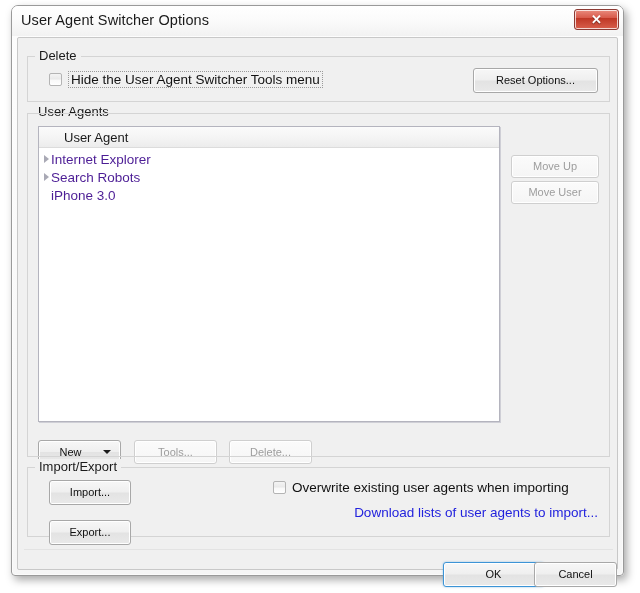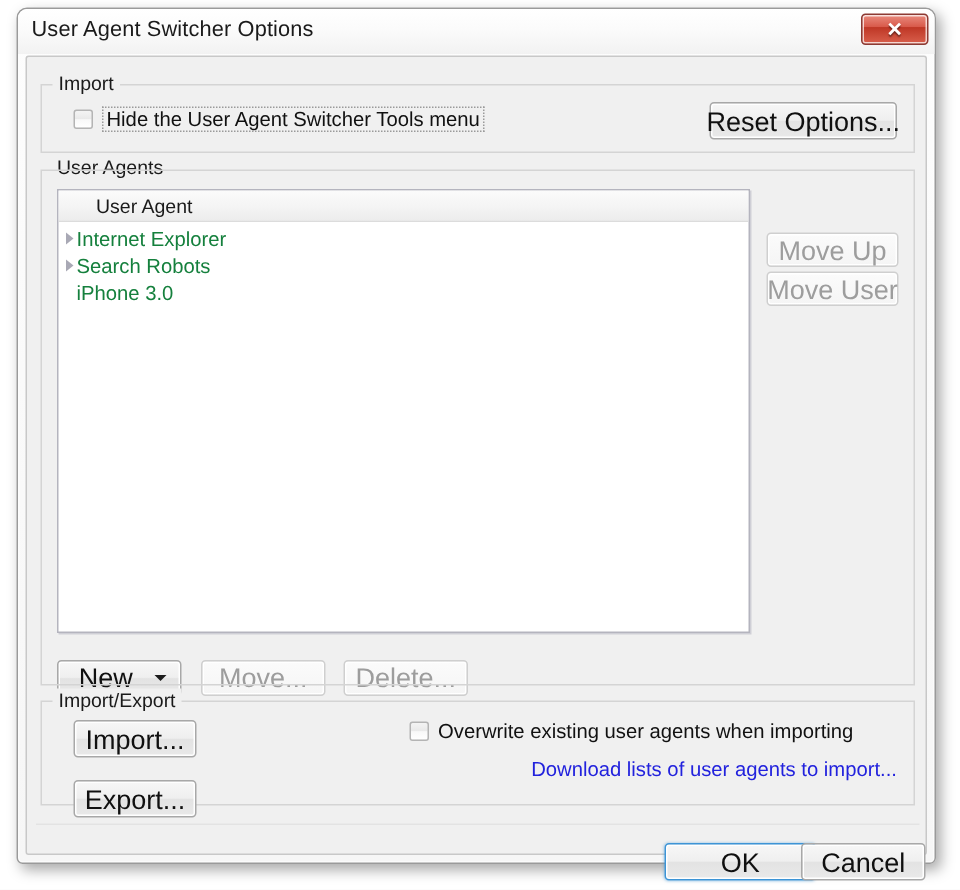--- a/index.html
+++ b/index.html
@@ -140,21 +140,21 @@
 
   #overwrite-row { left: 245px; top: 12px; }
 
   
   .btn {
     position: absolute;
     border: 1px solid #a8a8a8;
     border-radius: 3px;
     background: linear-gradient(to bottom, #f7f7f7 0%, #efefef 48%, #e3e3e3 52%, #e9e9e9 100%);
     color: #101010;
-    font-size: 18px;
+    font-size: 11px;
     font-family: "Liberation Sans", sans-serif;
     text-align: center;
     cursor: pointer;
     box-sizing: border-box;
     box-shadow: 0 0 0 1px #ffffff inset;
     white-space: nowrap;
     padding: 0;
     line-height: 1;
     display: flex;
     align-items: center;
@@ -227,21 +227,21 @@
   #listview-rows {
     padding-top: 2px;
   }
   .lv-row {
     display: flex;
     align-items: center;
     height: 18px;
     padding-left: 5px;
     cursor: default;
     font-size: 13.5px;
-    color: #15803d;
+    color: #4c1d95;
     white-space: nowrap;
   }
   .lv-arrow {
     width: 0; height: 0;
     border-top: 4px solid transparent;
     border-bottom: 4px solid transparent;
     border-left: 5px solid #a9a9b5;
     margin-right: 2px;
     flex: 0 0 auto;
   }
@@ -277,21 +277,21 @@
   <div id="title-bar">
     <div id="window-title">User Agent Switcher Options</div>
     <div id="close-button">
       <div id="close-icon-x">✕</div>
     </div>
   </div>
 
   <div id="dialog-body">
 
     <div class="groupbox" id="group-general">
-      <div class="group-legend">Import</div>
+      <div class="group-legend">Delete</div>
 
       <div class="checkbox-row" id="hide-menu-row">
         <span class="cb-box"></span>
         <span class="cb-label">Hide the User Agent Switcher Tools menu</span>
       </div>
 
       <div class="btn" id="reset-options-btn">Reset Options...</div>
     </div>
 
     <div class="groupbox" id="group-useragents">
@@ -317,21 +317,21 @@
           </div>
       </div>
 
       <div class="btn disabled" id="move-up-btn">Move Up</div>
       <div class="btn disabled" id="move-down-btn">Move User</div>
 
       <div class="btn" id="new-btn">
         <span id="new-label">New</span>
         <span id="new-caret"></span>
       </div>
-      <div class="btn disabled" id="edit-btn">Move...</div>
+      <div class="btn disabled" id="edit-btn">Tools...</div>
       <div class="btn disabled" id="delete-btn">Delete...</div>
     </div>
     <div id="group-useragents-border"></div>
 
     <div class="groupbox" id="group-importexport">
       <div class="group-legend">Import/Export</div>
 
       <div class="btn" id="import-btn">Import...</div>
       <div class="btn" id="export-btn">Export...</div>
 

